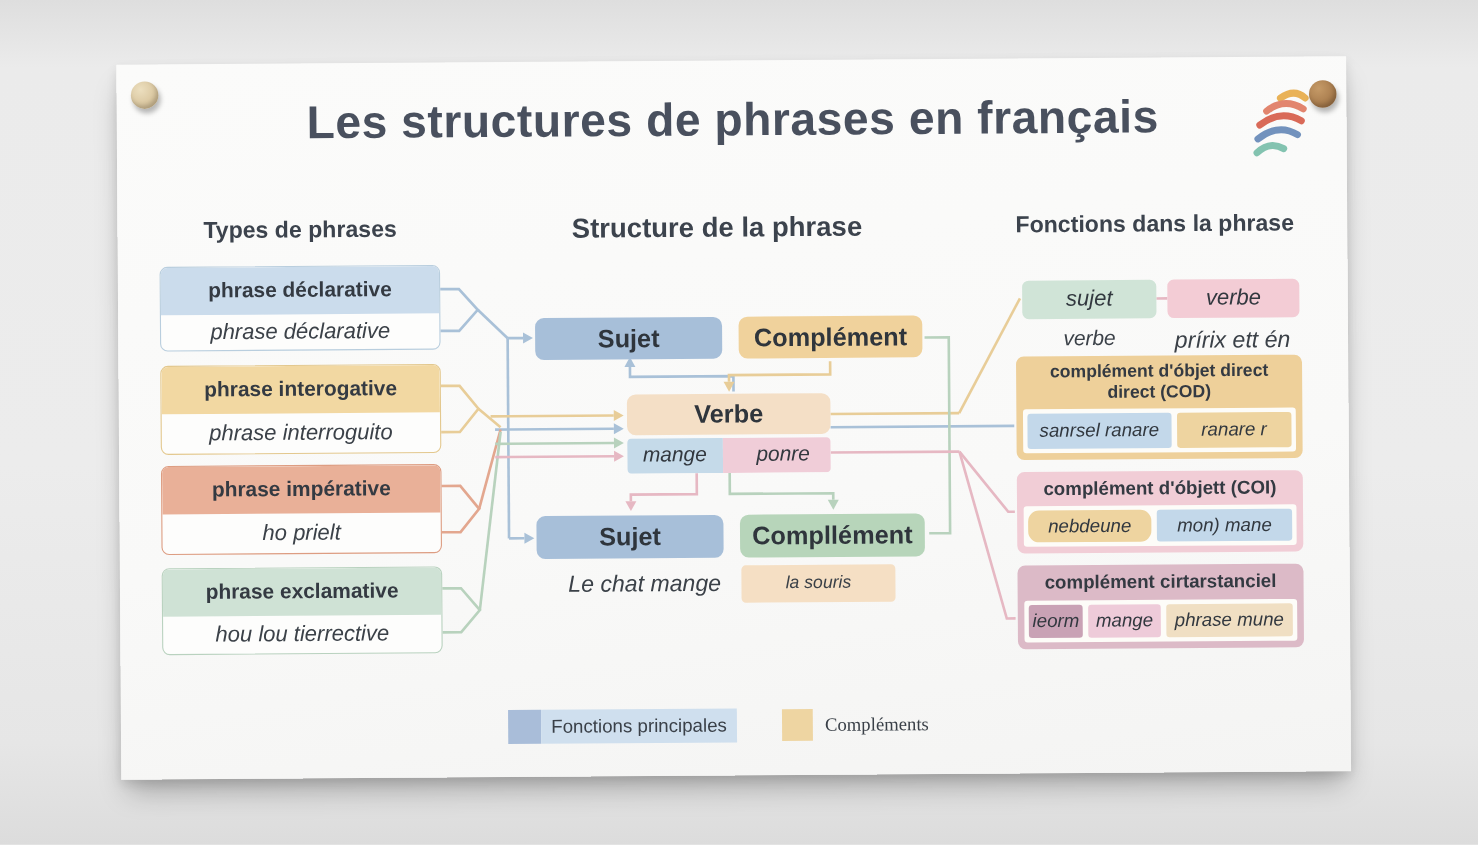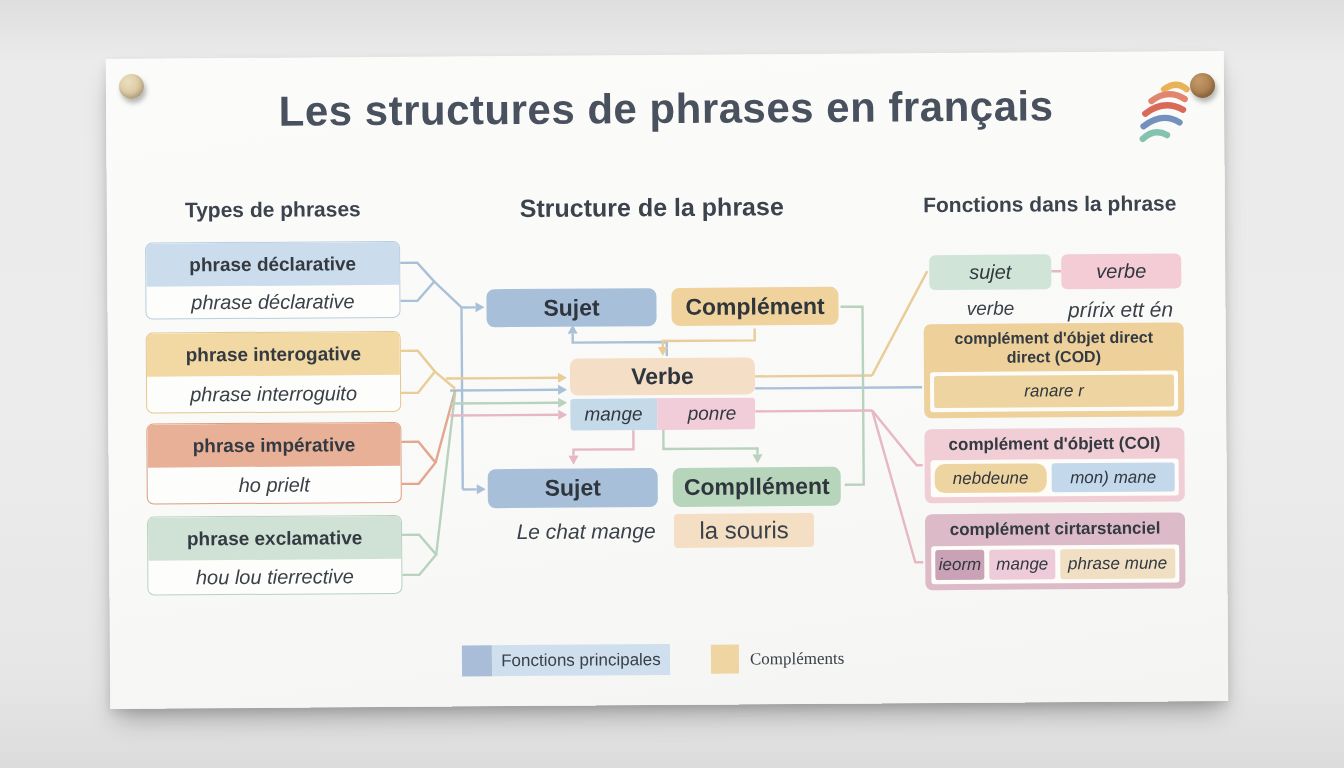--- a/index.html
+++ b/index.html
@@ -29,21 +29,21 @@
     font-weight:700; font-size:19px; color:#343a42; }
   .type-box .bdy { flex:1; display:flex; align-items:center; justify-content:center;
     font-style:italic; font-size:20px; color:#3b4148; }
   .pill { position:absolute; border-radius:8px; display:flex; align-items:center;
     justify-content:center; font-weight:700; font-size:23px; color:#2f353c; }
   .split { position:absolute; display:flex; border-radius:4px; overflow:hidden;
     font-style:italic; font-size:19px; color:#32383f; }
   .split > div { flex:1; display:flex; align-items:center; justify-content:center; }
   .ex-text { position:absolute; font-style:italic; font-size:21px; color:#3b4148; text-align:center; }
   .ex-chip { position:absolute; border-radius:4px; display:flex; align-items:center;
-    justify-content:center; font-size:24px; color:#3b4148; }
+    justify-content:center; font-style:italic; font-size:16px; color:#3b4148; }
   .fn-chip { position:absolute; border-radius:6px; display:flex; align-items:center;
     justify-content:center; font-style:italic; font-size:20px; color:#32383f; }
   .fn-caption { position:absolute; font-style:italic; color:#3b4148; text-align:center; }
   .fn-box { position:absolute; left:816px; width:260px; border-radius:7px; }
   .fn-box .t { font-weight:700; font-size:16px; line-height:1.16; color:#343a42;
     text-align:center; padding:6px 12px 0; }
   .fn-box .strip { position:absolute; left:6px; right:6px; bottom:6px;
     background:#fdfcf8; border-radius:3px; display:flex; gap:5px; padding:4px; }
   .fn-box .strip > div { border-radius:3px; display:flex; align-items:center;
     justify-content:center; font-style:italic; font-size:17px; color:#32383f; }
@@ -169,20 +169,21 @@
   <div class="ex-chip" style="left:565px;top:459px;width:140px;height:34px;background:#f5dfc4;">la souris</div>
 
   <div class="fn-chip" style="left:822px;top:202px;width:122px;height:35px;background:#d0e4d7;">sujet</div>
   <div class="fn-chip" style="left:954px;top:202px;width:120px;height:35px;background:#f3ccd5;">verbe</div>
   <div class="fn-caption" style="left:822px;top:245px;width:122px;font-size:19px;">verbe</div>
   <div class="fn-caption" style="left:946px;top:246px;width:134px;font-size:21px;">prírix ett én guge</div>
 
   <div class="fn-box" style="top:271px;height:94px;background:#eed09a;">
     <div class="t">complément d'óbjet direct direct (COD)</div>
     <div class="strip" style="height:40px;">
+      <div style="flex:1.25;background:#c3d8ea;">sanrsel ranare</div>
       <div style="flex:1;background:#eed4a0;">ranare r</div>
     </div>
   </div>
 
   <div class="fn-box" style="top:376px;height:74px;background:#f1cdd6;">
     <div class="t" style="font-size:17px;">complément d'óbjett (COI)</div>
     <div class="strip" style="height:37px;">
       <div style="flex:1;background:#eed4a0;border-radius:10px;">nebdeune</div>
       <div style="flex:1.1;background:#c3d8ea;">mon) mane</div>
     </div>

